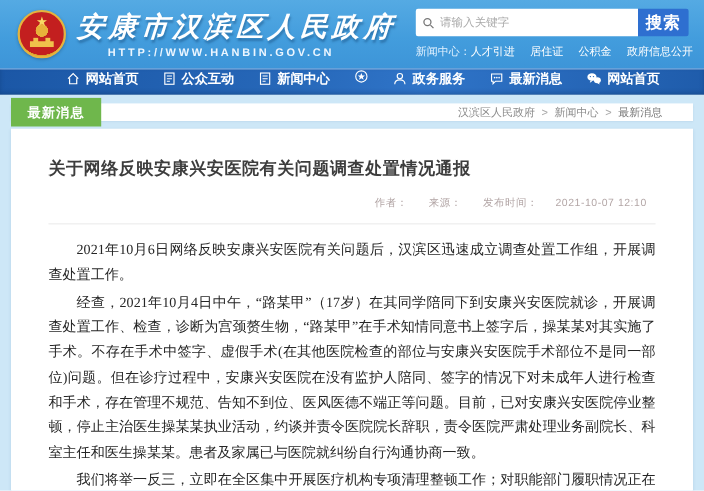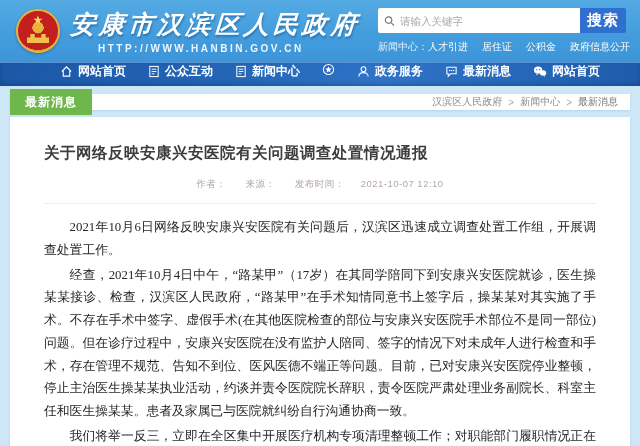--- a/index.html
+++ b/index.html
@@ -69,35 +69,35 @@
   
   .crumb-bar {
     margin:8px 10px 0 10px; height:16px; background:#fff;
     display:flex; align-items:center; box-shadow:0 1px 2px rgba(80,130,170,.18);
   }
   .crumb-tab {
     width:82px; height:26px; background:#6fb74c; color:#fff;
     font-size:12px; font-weight:bold; display:flex; align-items:center; justify-content:center;
     letter-spacing:1px; cursor:pointer;
   }
-  .crumb-trail { margin-left:auto; padding-right:12px; font-size:10px; color:#8a8a8a; display:flex; gap:6px; align-items:center; }
+  .crumb-trail { margin-left:auto; padding-right:28px; font-size:10px; color:#8a8a8a; display:flex; gap:6px; align-items:center; }
   .crumb-link { cursor:pointer; }
   .crumb-sep { color:#aaa; }
   .crumb-current { color:#777; }
 
   
   .content {
     margin:7px 10px 0 10px; background:#fff; min-height:320px;
     padding:26px 34px 20px 34px; box-shadow:0 1px 3px rgba(80,130,170,.18);
   }
   .art-title {
     text-align:left; font-size:15.5px; font-weight:bold; color:#3d3d3d;
     letter-spacing:.5px;
   }
-  .art-meta { text-align:center; margin-top:14px; font-size:9.5px; color:#b3a6a6; letter-spacing:.5px; }
+  .art-meta { text-align:right; margin-top:14px; font-size:9.5px; color:#b3a6a6; letter-spacing:.5px; }
   .art-meta span { margin:0 8px; }
   .art-divider { border:none; border-top:1px solid #ececec; margin:12px 0 12px 0; }
   .art-body {
     font-family:"Liberation Serif","DejaVu Serif",serif;
     font-size:12.8px; color:#262626; line-height:1.78; text-align:justify;
   }
   .art-body p { text-indent:2em; margin-bottom:2px; }
 </style>
 </head>
 <body>
@@ -206,17 +206,17 @@
 <div class="content">
   <div class="art-title">关于网络反映安康兴安医院有关问题调查处置情况通报</div>
   <div class="art-meta">
     <span>作者：</span>
     <span>来源：</span>
     <span>发布时间：</span><span>2021-10-07 12:10</span>
   </div>
   <hr class="art-divider">
   <div class="art-body">
     <p>2021年10月6日网络反映安康兴安医院有关问题后，汉滨区迅速成立调查处置工作组，开展调查处置工作。</p>
-    <p>经查，2021年10月4日中午，“路某甲”（17岁）在其同学陪同下到安康兴安医院就诊，医生操某某接诊、检查，汉滨区人民政府，“路某甲”在手术知情同意书上签字后，操某某对其实施了手术。不存在手术中签字、虚假手术(在其他医院检查的部位与安康兴安医院手术部位不是同一部位)问题。但在诊疗过程中，安康兴安医院在没有监护人陪同、签字的情况下对未成年人进行检查和手术，存在管理不规范、告知不到位、医风医德不端正等问题。目前，已对安康兴安医院停业整顿，停止主治医生操某某执业活动，约谈并责令医院院长辞职，责令医院严肃处理业务副院长、科室主任和医生操某某。患者及家属已与医院就纠纷自行沟通协商一致。</p>
+    <p>经查，2021年10月4日中午，“路某甲”（17岁）在其同学陪同下到安康兴安医院就诊，开展调查处置工作、检查，诊断为宫颈赘生物，“路某甲”在手术知情同意书上签字后，操某某对其实施了手术。不存在手术中签字、虚假手术(在其他医院检查的部位与安康兴安医院手术部位不是同一部位)问题。但在诊疗过程中，安康兴安医院在没有监护人陪同、签字的情况下对未成年人进行检查和手术，存在管理不规范、告知不到位、医风医德不端正等问题。目前，已对安康兴安医院停业整顿，停止主治医生操某某执业活动，约谈并责令医院院长辞职，责令医院严肃处理业务副院长、科室主任和医生操某某。患者及家属已与医院就纠纷自行沟通协商一致。</p>
     <p>我们将举一反三，立即在全区集中开展医疗机构专项清理整顿工作；对职能部门履职情况正在进行调查。</p>
 
   </div>
 </div>
 
 </body></html>

